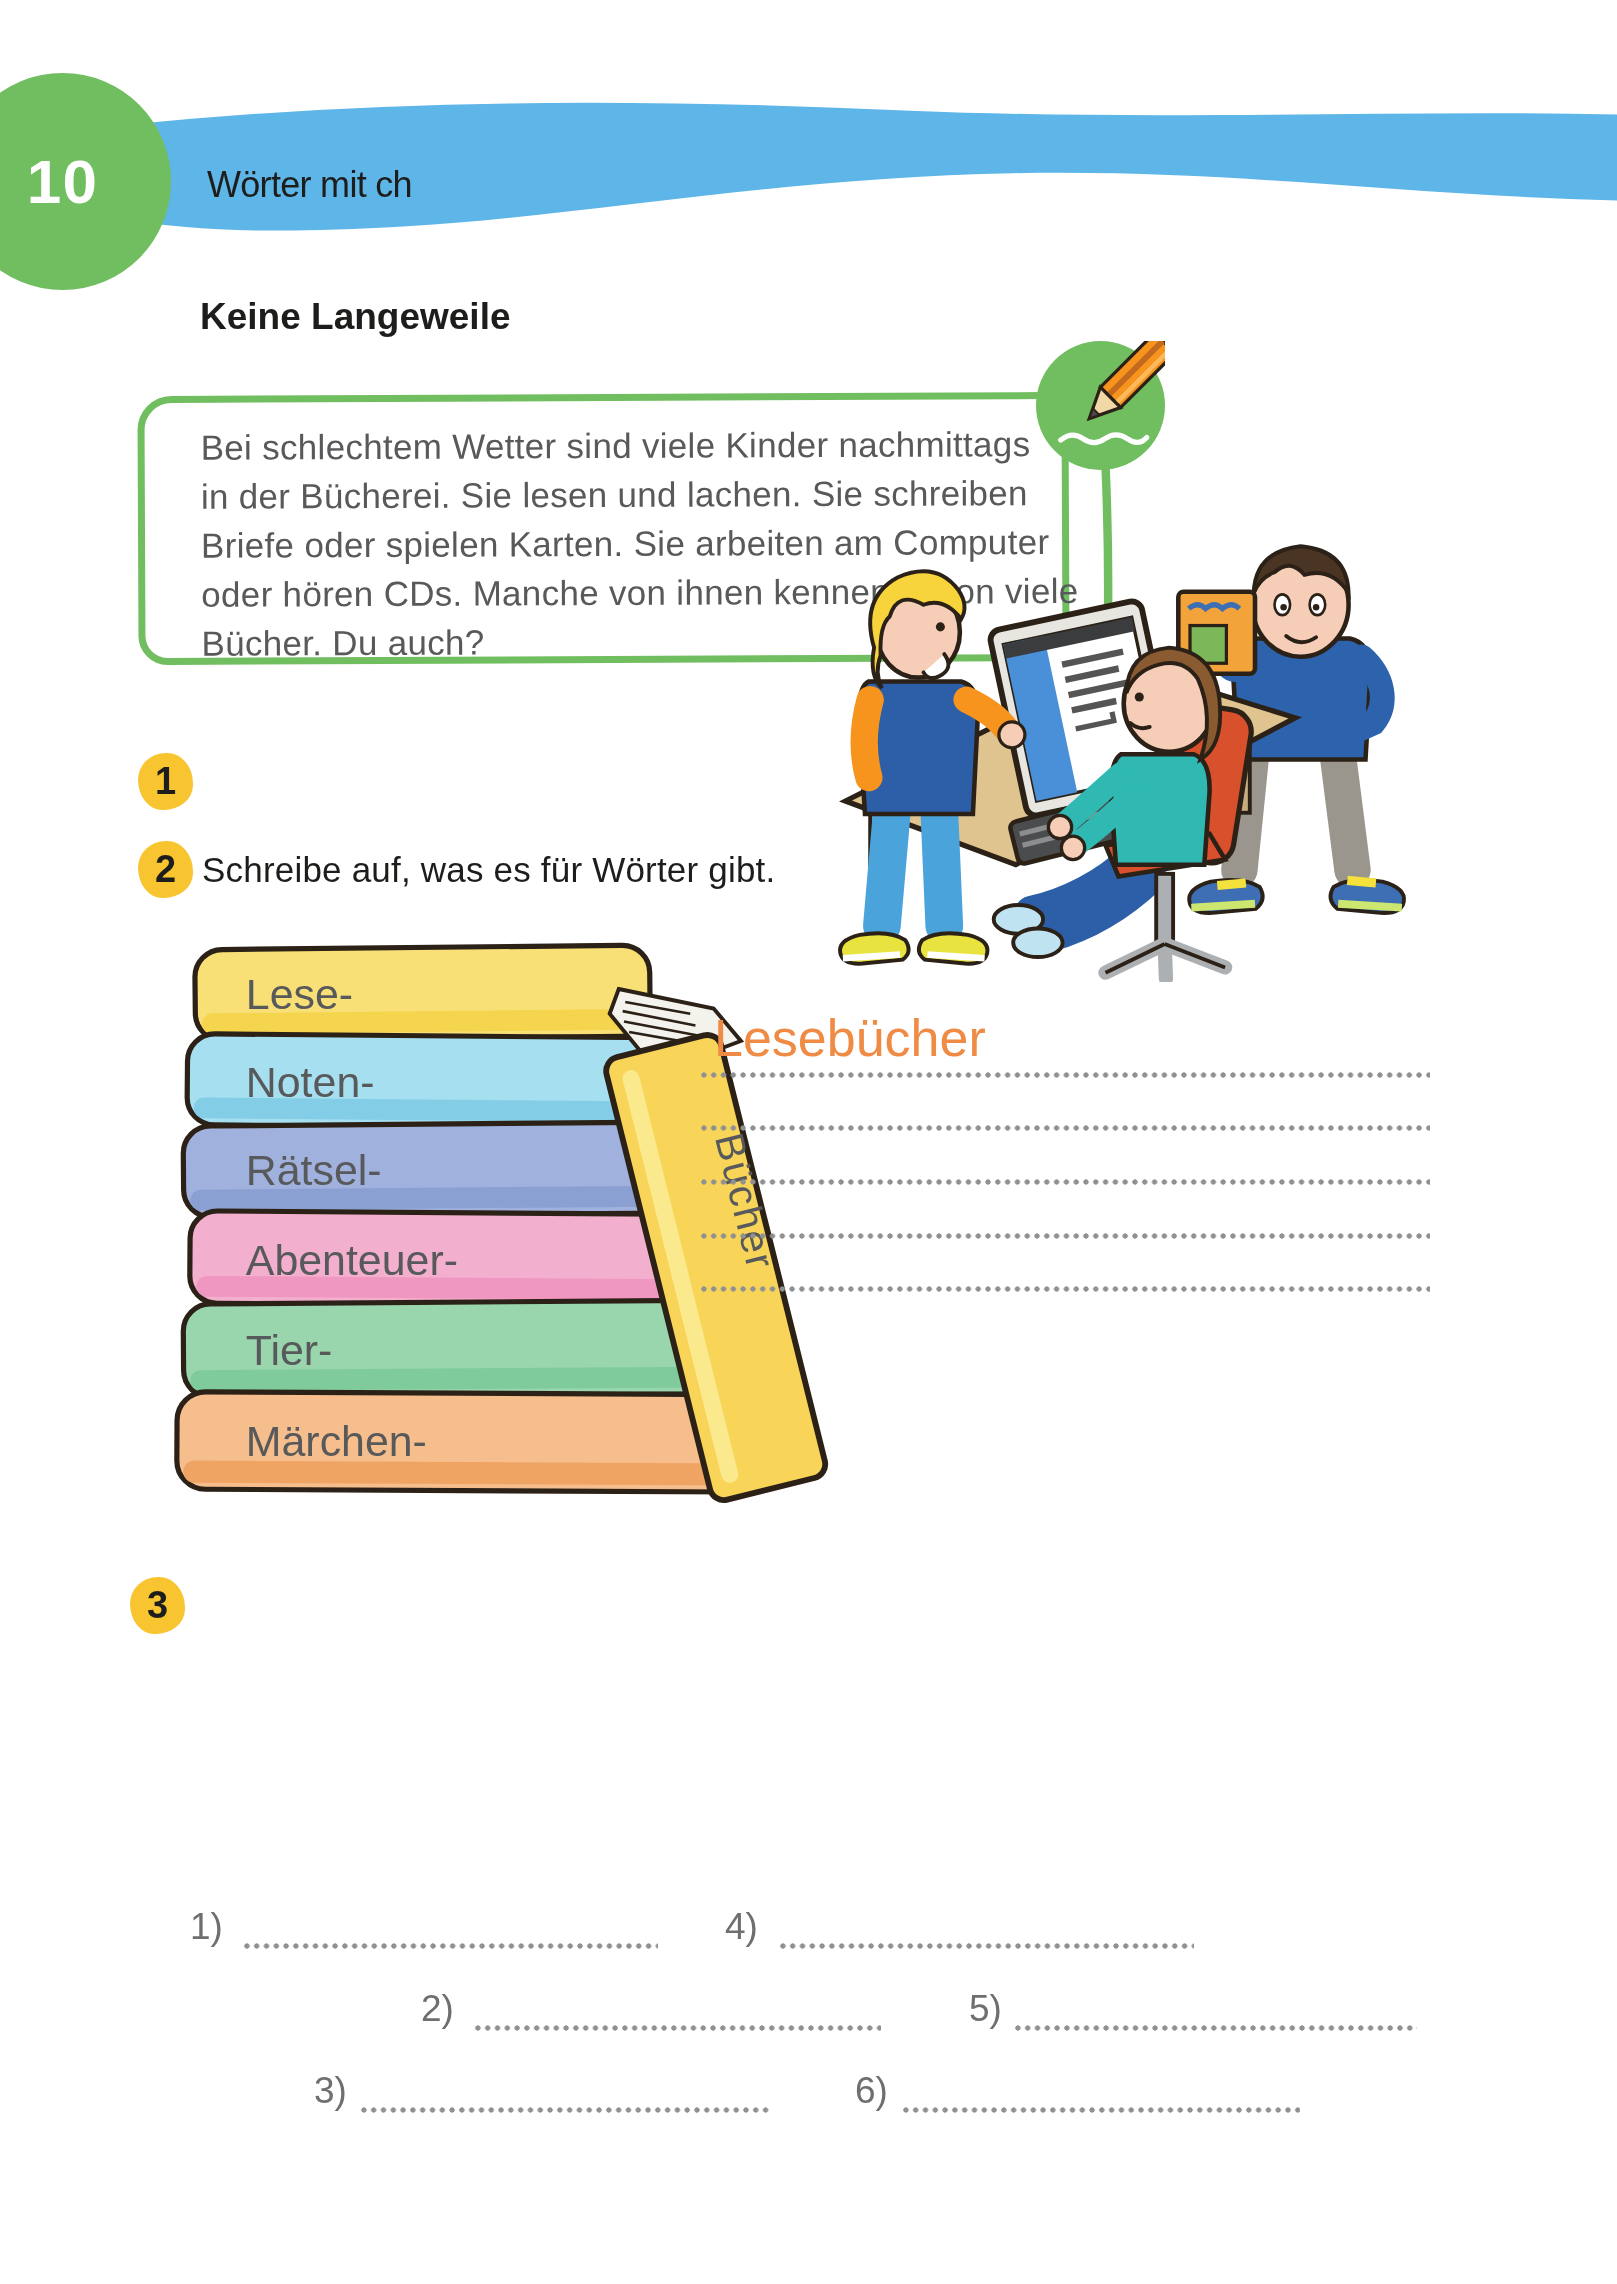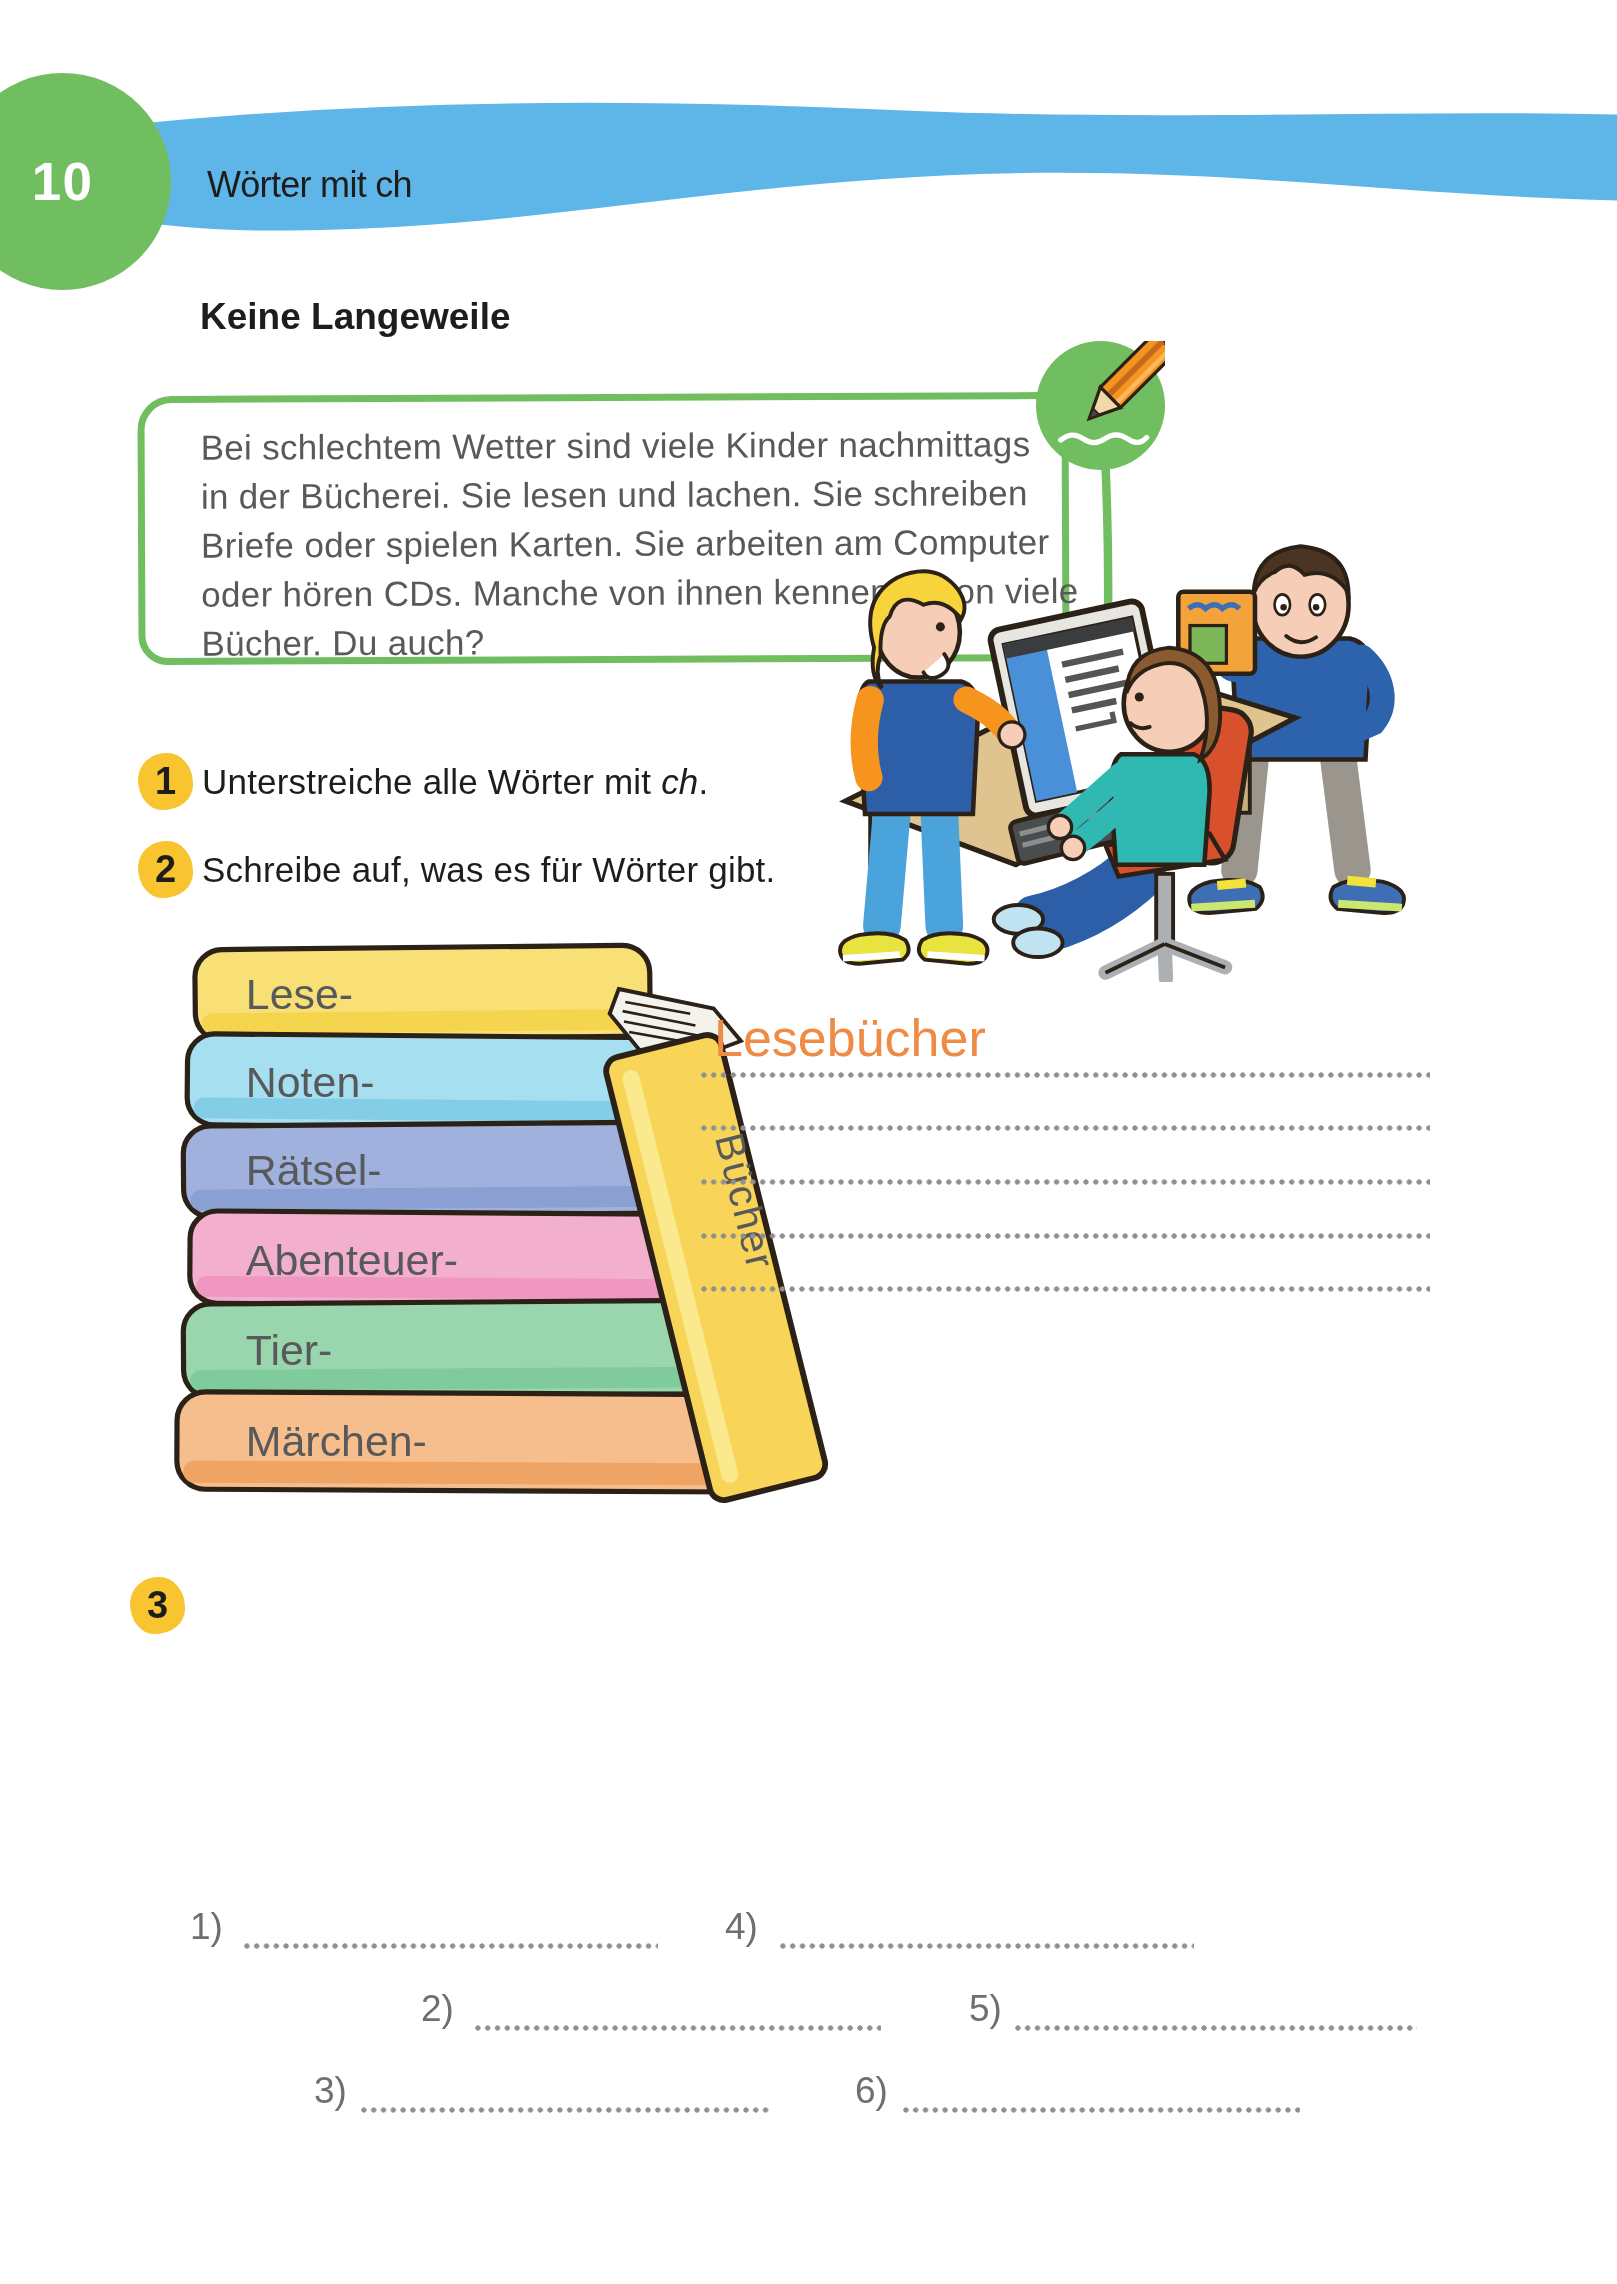--- a/index.html
+++ b/index.html
@@ -7,21 +7,21 @@
     --text-gray:#58595B; --dark-text:#1D1D1B; --dot-gray:#8F9092; --num-gray:#6E6F71;
   }
   html,body{margin:0;padding:0;background:#ffffff;}
   .page{position:relative;width:1618px;height:2284px;background:#fff;overflow:hidden;
         font-family:"Liberation Sans",sans-serif;}
 
   
   .banner-svg{position:absolute;left:0;top:0;width:1618px;height:306px;z-index:1;}
   .lesson-badge{position:absolute;left:-46px;top:73px;width:217px;height:217px;border-radius:50%;
         background:var(--green);z-index:2;display:flex;align-items:center;justify-content:center;}
-  .lesson-badge span{color:#fff;font-size:53px;font-weight:bold;letter-spacing:1.3px;}
+  .lesson-badge span{color:#fff;font-size:62px;font-weight:bold;letter-spacing:1.3px;}
   .header-title{position:absolute;left:207px;top:164px;z-index:3;font-size:36px;font-weight:normal;
         color:var(--dark-text);letter-spacing:-0.7px;text-align:right;}
   .page-title{position:absolute;left:200px;top:272px;font-size:37px;font-weight:bold;color:var(--dark-text);margin-top:24px;}
 
   
   .intro-box{position:absolute;left:138px;top:394px;width:931px;height:269px;
         border:7.8px solid var(--green);border-radius:34px 25px 36px 29px;transform:rotate(-0.25deg);
         box-sizing:border-box;padding:19.5px 26px 0 56px;z-index:4;background:transparent;}
   .intro-box .line{font-size:35px;line-height:49px;color:var(--text-gray);white-space:nowrap;letter-spacing:0.3px;}
   .pencil-circle{position:absolute;left:1036px;top:341px;width:129px;height:129px;border-radius:50%;
@@ -87,21 +87,20 @@
         <polygon points="100,88 144,88 122,134" fill="#F2D8A7" stroke="#2b2117" stroke-width="5"></polygon>
         <polygon points="115,119 129,119 122,134" fill="#4A4A4A" stroke="#2b2117" stroke-width="3"></polygon>
       </g>
       <path d="M38,152 q17,-14 34,-2 t34,0 t34,0 t30,-2" stroke="#ffffff" stroke-width="8" fill="none" stroke-linecap="round"></path>
     </svg>
   </div>
 
   <div class="task-badge" style="left:138px;top:753px;">
     <span>1</span>
   </div>
-  <div class="task-text" style="left:202px;top:762px;"><span>Unterstreiche alle Wörter mit </span><span class="it">ch</span><span>.</span></div>
 
   <div class="task-badge" style="left:138px;top:841px;">
     <span>2</span>
   </div>
   <div class="task-text" style="left:202px;top:850px;">Schreibe auf, was es für Wörter gibt.</div>
 
   <svg class="illus-svg" viewBox="1230 820 1060 690">
 
     <g>
       <path d="M1925,1150 L1906,1338" stroke="#9B968D" stroke-width="56" stroke-linecap="round" fill="none"></path>

